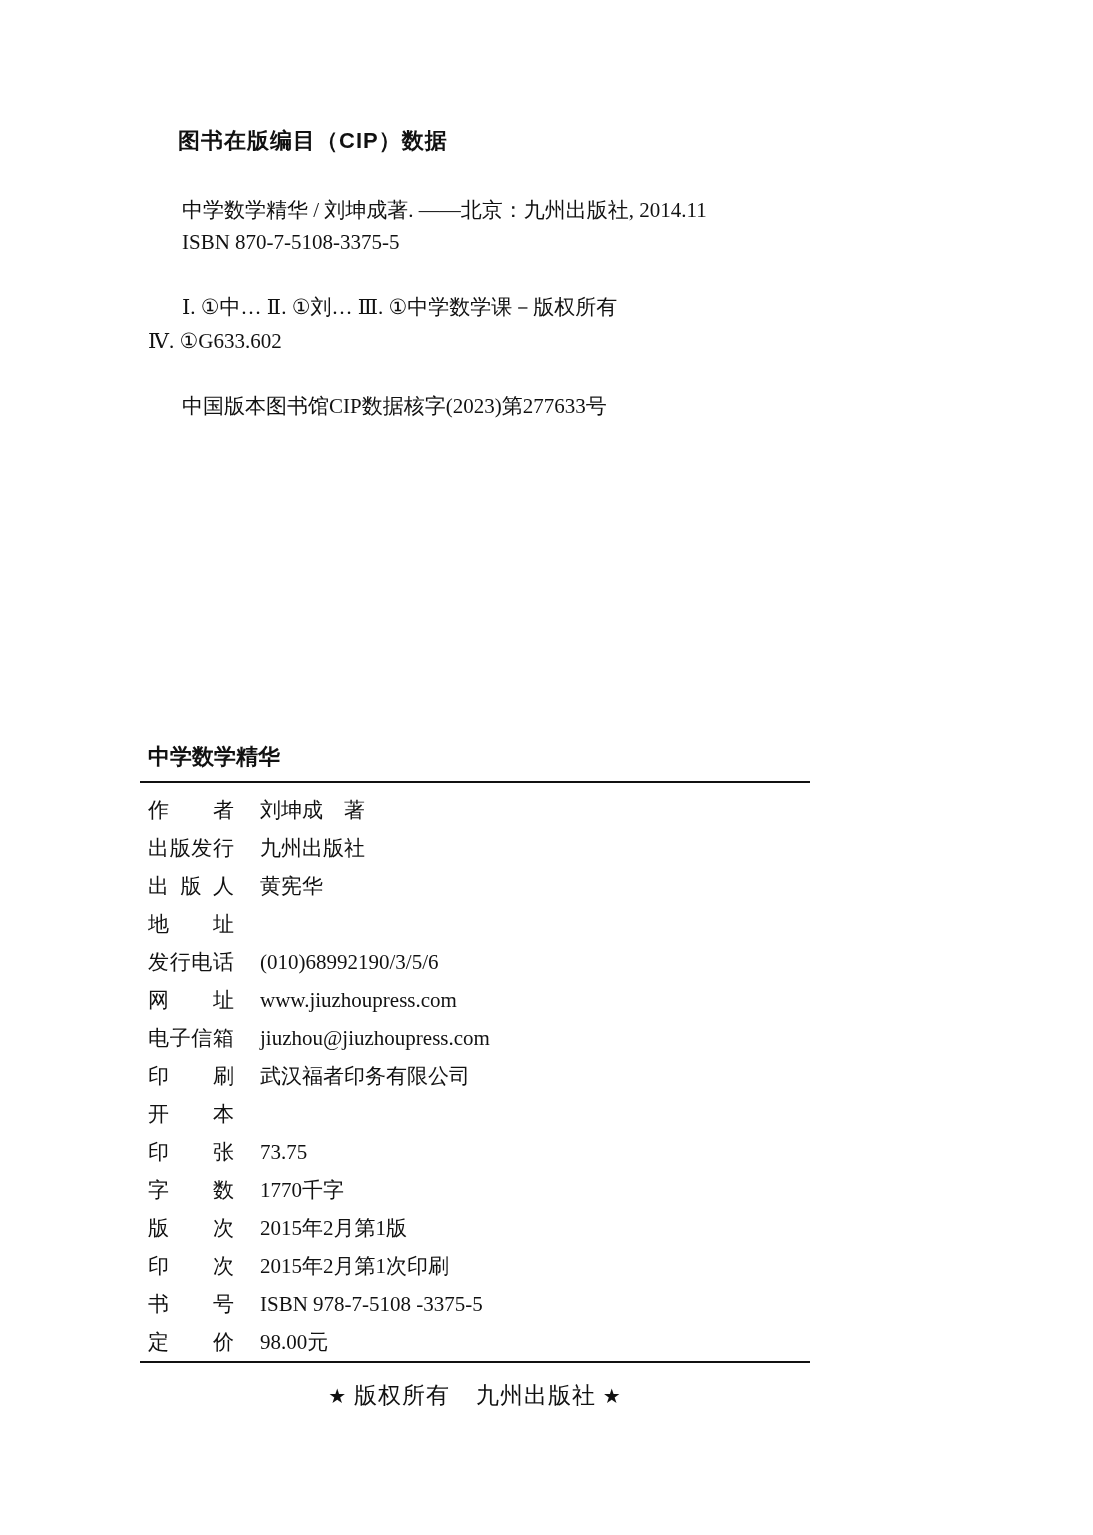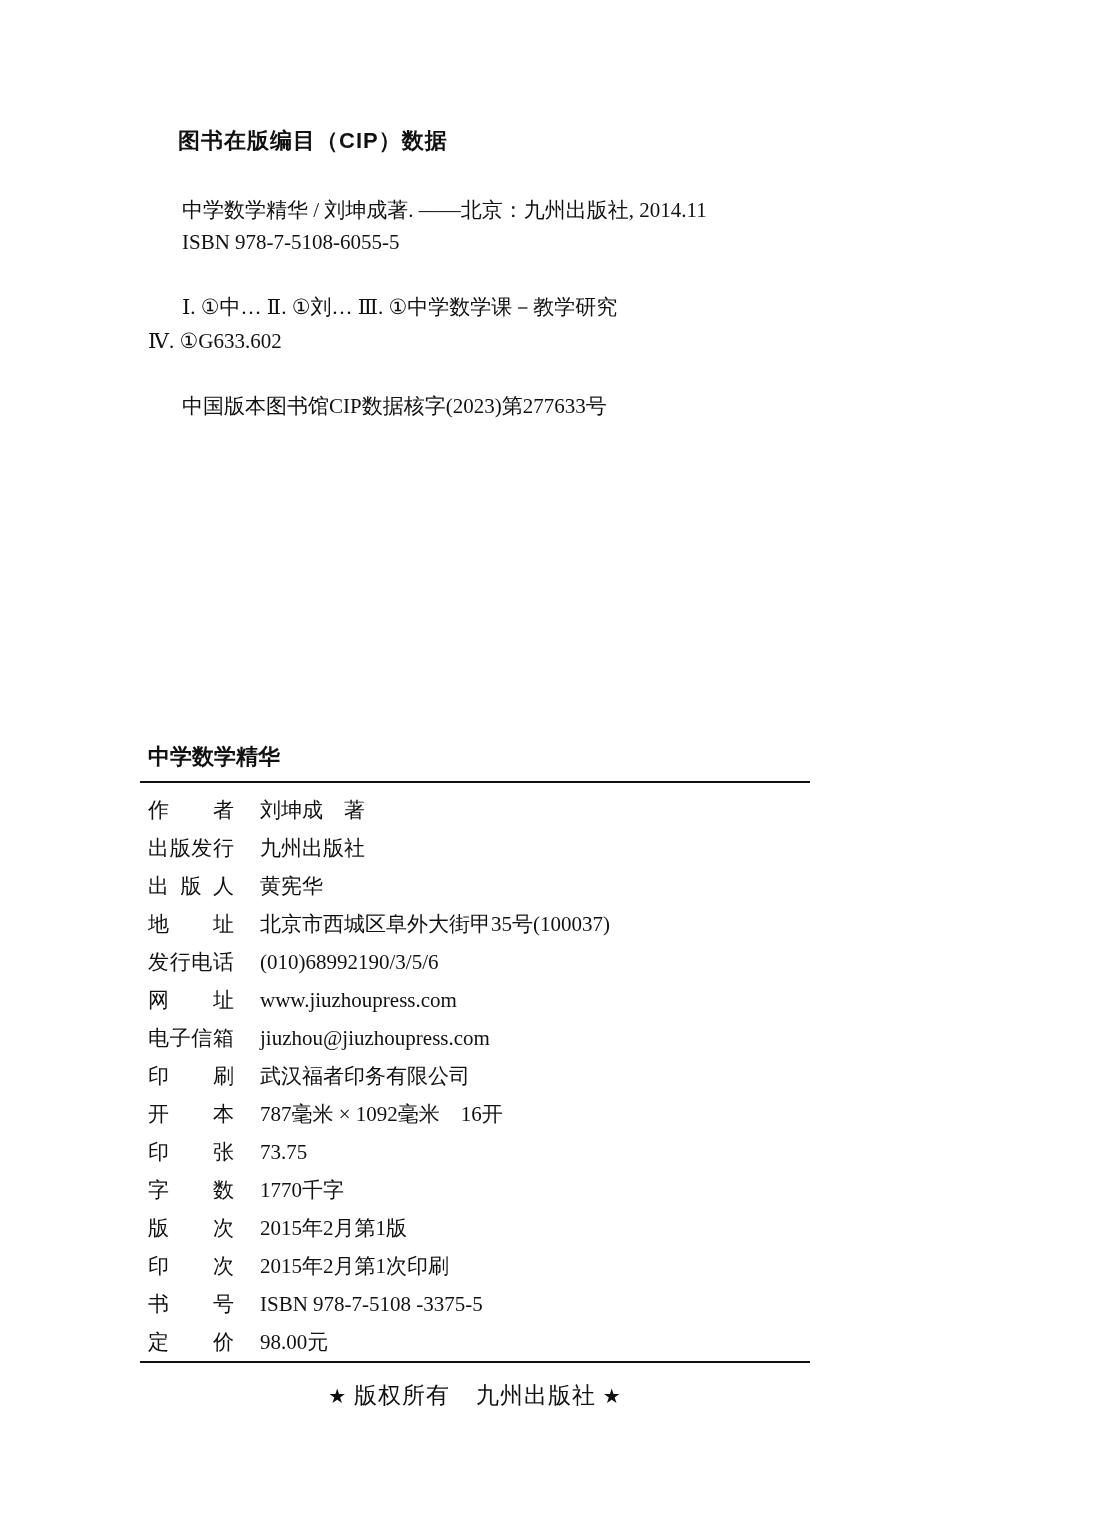--- a/index.html
+++ b/index.html
@@ -85,22 +85,22 @@
       letter-spacing: 1px;
     }
     .star { font-family: "DejaVu Sans", sans-serif; font-size: 20px; }
     .gap { display: inline-block; width: 26px; }
   </style>
 </head>
 <body>
 
 <div class="abs cip-title">图书在版编目（CIP）数据</div>
 <div class="abs cip-line l1">中学数学精华 / 刘坤成著. ——北京：九州出版社, 2014.11</div>
-<div class="abs cip-line l2">ISBN 978-7-5108-6055-5</div>
-<div class="abs cip-line l3">Ⅰ. ①中… Ⅱ. ①刘… Ⅲ. ①中学数学课－教学研究</div>
+<div class="abs cip-line l2">ISBN 870-7-5108-3375-5</div>
+<div class="abs cip-line l3">Ⅰ. ①中… Ⅱ. ①刘… Ⅲ. ①中学数学课－版权所有</div>
 <div class="abs cip-line l4">Ⅳ. ①G633.602</div>
 <div class="abs cip-line l5">中国版本图书馆CIP数据核字(2023)第277633号</div>
 
 <div class="abs book-title">中学数学精华</div>
 <div class="rule rule-top"></div>
 
 <div class="info-table" id="info-table">
     <div class="info-row">
       <div class="info-label">
         <span>作</span>
@@ -123,21 +123,20 @@
         <span>版</span>
         <span>人</span>
       </div>
       <div class="info-value">黄宪华</div>
     </div>
     <div class="info-row">
       <div class="info-label">
         <span>地</span>
         <span>址</span>
       </div>
-      <div class="info-value">北京市西城区阜外大街甲35号(100037)</div>
     </div>
     <div class="info-row">
       <div class="info-label">
         <span>发</span>
         <span>行</span>
         <span>电</span>
         <span>话</span>
       </div>
       <div class="info-value">(010)68992190/3/5/6</div>
     </div>
@@ -162,21 +161,20 @@
         <span>印</span>
         <span>刷</span>
       </div>
       <div class="info-value">武汉福者印务有限公司</div>
     </div>
     <div class="info-row">
       <div class="info-label">
         <span>开</span>
         <span>本</span>
       </div>
-      <div class="info-value">787毫米 × 1092毫米　16开</div>
     </div>
     <div class="info-row">
       <div class="info-label">
         <span>印</span>
         <span>张</span>
       </div>
       <div class="info-value">73.75</div>
     </div>
     <div class="info-row">
       <div class="info-label">

